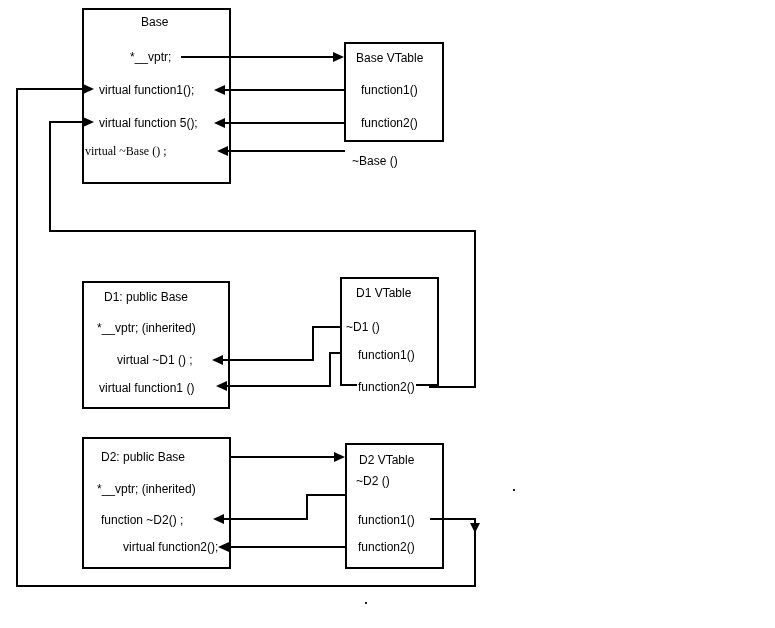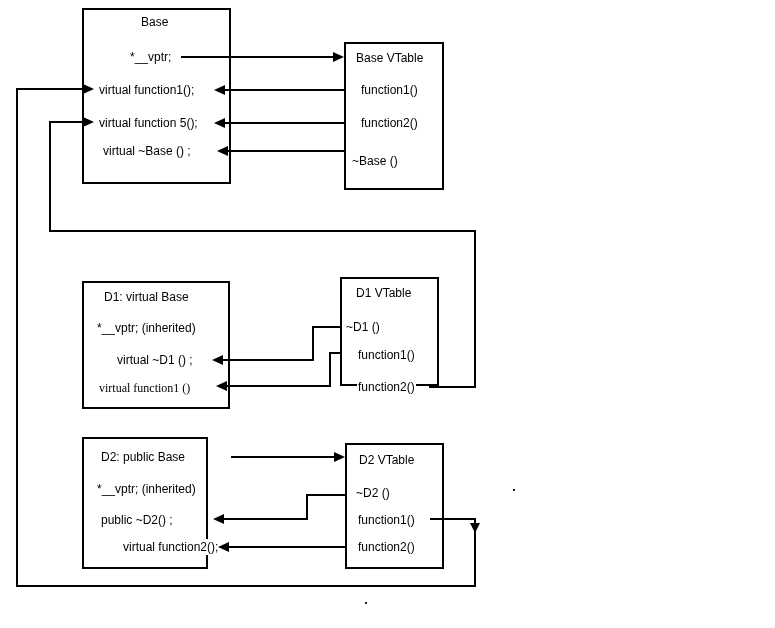--- a/index.html
+++ b/index.html
@@ -19,54 +19,54 @@
 </head>
 <body>
 
 <div id="canvas">
 
   <div class="box" style="left:82px;top:8px;width:149px;height:176px;">
     <div class="lbl" style="left:56px;top:4px;">Base</div>
     <div class="lbl" style="left:45px;top:39px;">*__vptr;</div>
     <div class="lbl" style="left:14px;top:72px;">virtual function1();</div>
     <div class="lbl" style="left:14px;top:105px;">virtual function 5();</div>
-    <div class="lbl" style="left:18px;top:133px;">virtual ~Base () ;</div>
+    <div class="lbl" style="left:0;top:133px;font-family:Liberation Serif, serif;">virtual ~Base () ;</div>
   </div>
 
-  <div class="box" style="left:344px;top:42px;width:100px;height:148px;">
+  <div class="box" style="left:344px;top:42px;width:100px;height:100px;">
     <div class="lbl" style="left:9px;top:6px;">Base VTable</div>
     <div class="lbl" style="left:14px;top:38px;">function1()</div>
     <div class="lbl" style="left:14px;top:71px;">function2()</div>
     <div class="lbl" style="left:5px;top:109px;">~Base ()</div>
   </div>
 
   <div class="box" style="left:82px;top:281px;width:148px;height:128px;">
-    <div class="lbl" style="left:19px;top:6px;">D1: virtual Base</div>
+    <div class="lbl" style="left:19px;top:6px;">D1: public Base</div>
     <div class="lbl" style="left:12px;top:37px;">*__vptr; (inherited)</div>
     <div class="lbl" style="left:32px;top:69px;">virtual ~D1 () ;</div>
-    <div class="lbl" style="left:14px;top:97px;font-family:Liberation Serif, serif;">virtual function1 ()</div>
+    <div class="lbl" style="left:14px;top:97px;">virtual function1 ()</div>
   </div>
 
   <div class="box" style="left:340px;top:277px;width:99px;height:109px;">
     <div class="lbl" style="left:13px;top:6px;">D1 VTable</div>
     <div class="lbl" style="left:3px;top:40px;">~D1 ()</div>
     <div class="lbl" style="left:15px;top:68px;">function1()</div>
     <div class="lbl" style="left:15px;top:100px;">function2()</div>
   </div>
 
-  <div class="box" style="left:82px;top:437px;width:126px;height:132px;">
+  <div class="box" style="left:82px;top:437px;width:149px;height:132px;">
     <div class="lbl" style="left:16px;top:10px;">D2: public Base</div>
     <div class="lbl" style="left:12px;top:42px;">*__vptr; (inherited)</div>
-    <div class="lbl" style="left:16px;top:73px;">public ~D2() ;</div>
+    <div class="lbl" style="left:16px;top:73px;">function ~D2() ;</div>
     <div class="lbl" style="left:14px;top:100px;margin-left:24px;">virtual function2();</div>
   </div>
 
   <div class="box" style="left:345px;top:443px;width:99px;height:126px;">
     <div class="lbl" style="left:11px;top:7px;">D2 VTable</div>
-    <div class="lbl" style="left:8px;top:40px;">~D2 ()</div>
+    <div class="lbl" style="left:8px;top:28px;">~D2 ()</div>
     <div class="lbl" style="left:10px;top:67px;">function1()</div>
     <div class="lbl" style="left:10px;top:94px;">function2()</div>
   </div>
 
   <div>
     <div class="h" style="left:181px;top:56px;width:153px;"></div>
     <div class="arr-r" style="left:333px;top:52px;"></div>
   </div>
 
   <div>

